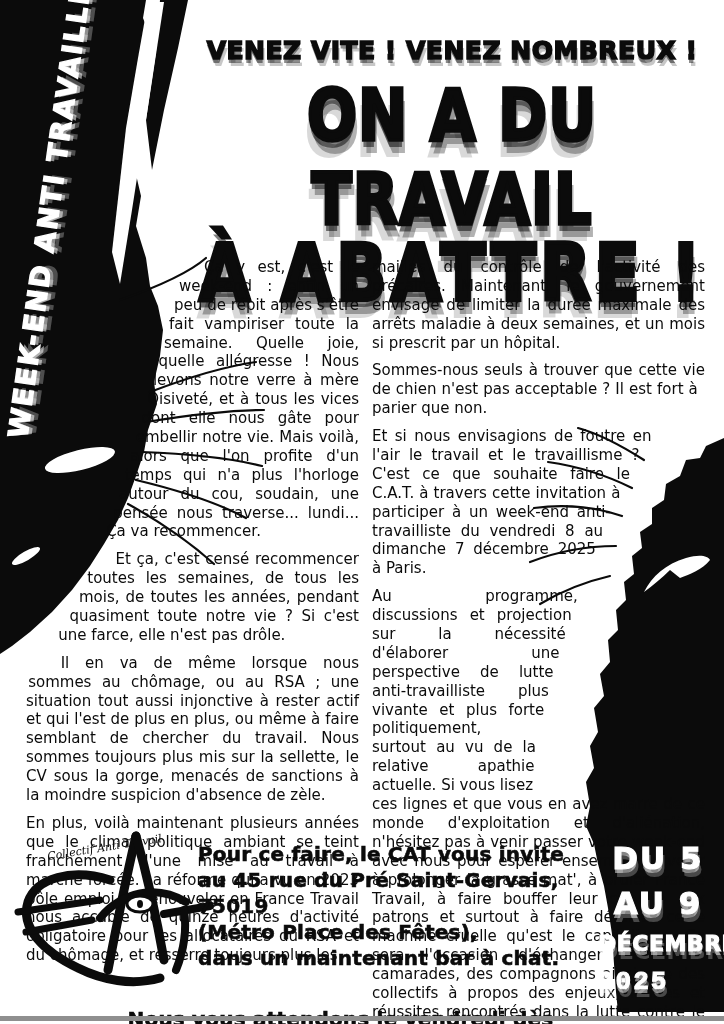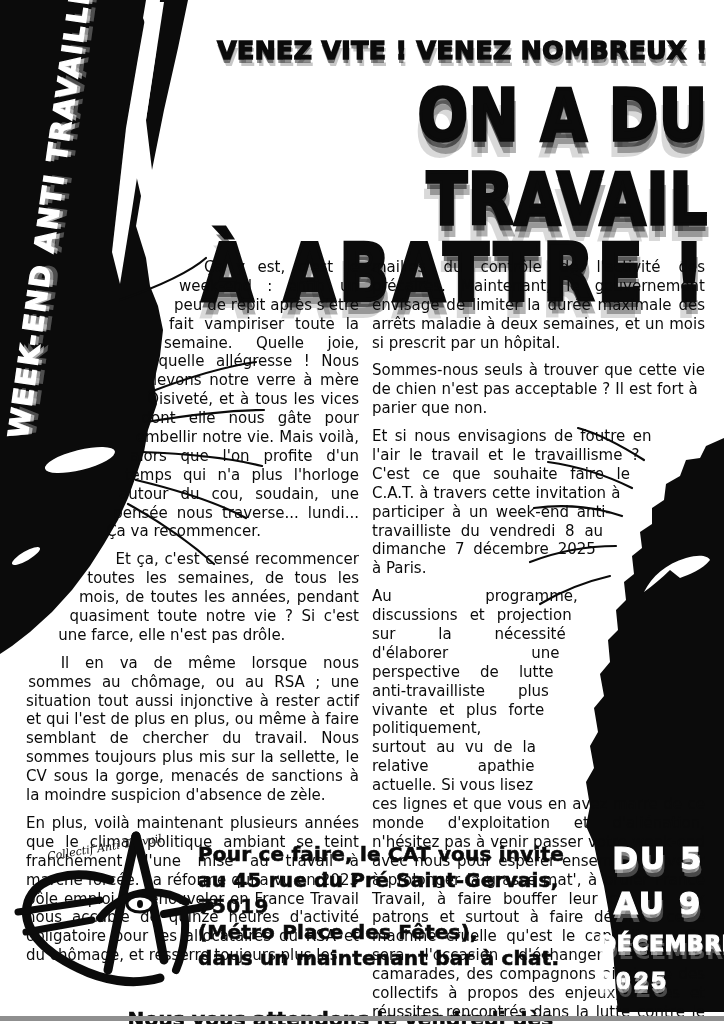--- a/index.html
+++ b/index.html
@@ -21,21 +21,21 @@
   .vertical-banner{
     left:20px; top:420px; width:452px; height:36px; z-index:3;
     transform-origin:0 50%; transform:rotate(-82deg);
     font-weight:900; font-size:27px; letter-spacing:2px; color:#ffffff;
     -webkit-text-stroke:1.3px #ffffff;
     text-shadow:0 4px 0 rgba(255,255,255,.55), 2px 8px 0 rgba(255,255,255,.28);
     white-space:nowrap;
   }
 
   
-  .header-block{left:180px; top:34px; width:528px; text-align:right; z-index:2;}
+  .header-block{left:188px; top:34px; width:528px; text-align:center; z-index:2;}
   .kicker{
     font-weight:900; font-size:25px; line-height:34px; letter-spacing:.5px;
     -webkit-text-stroke:1.6px #0b0b0b;
     text-shadow:0 4px 0 rgba(0,0,0,.45), 2px 7px 0 rgba(0,0,0,.22);
   }
   .title-line1{
     font-weight:900; font-size:59px; line-height:70px; letter-spacing:1px;
     -webkit-text-stroke:3px #0b0b0b;
     transform:scaleY(1.2); transform-origin:50% 0;
     text-shadow:0 6px 0 rgba(0,0,0,.5), 3px 11px 0 rgba(0,0,0,.3), -3px 14px 0 rgba(0,0,0,.15);

